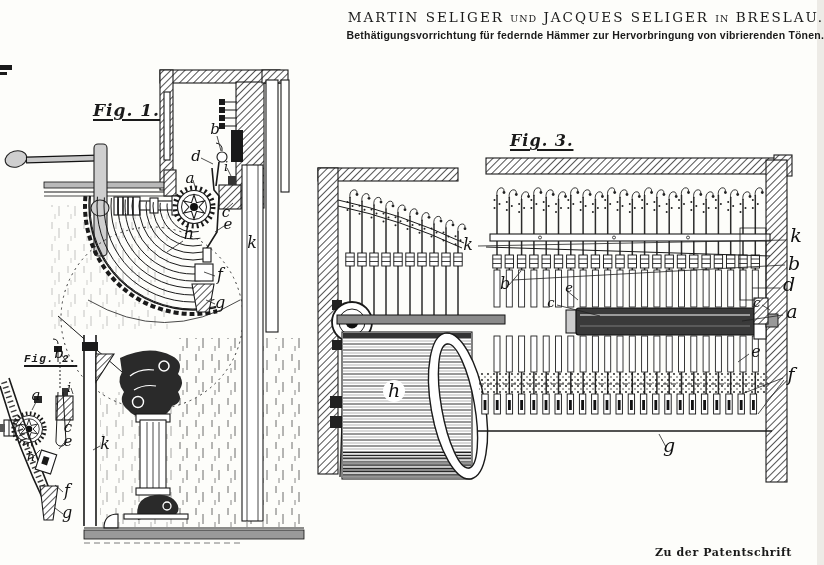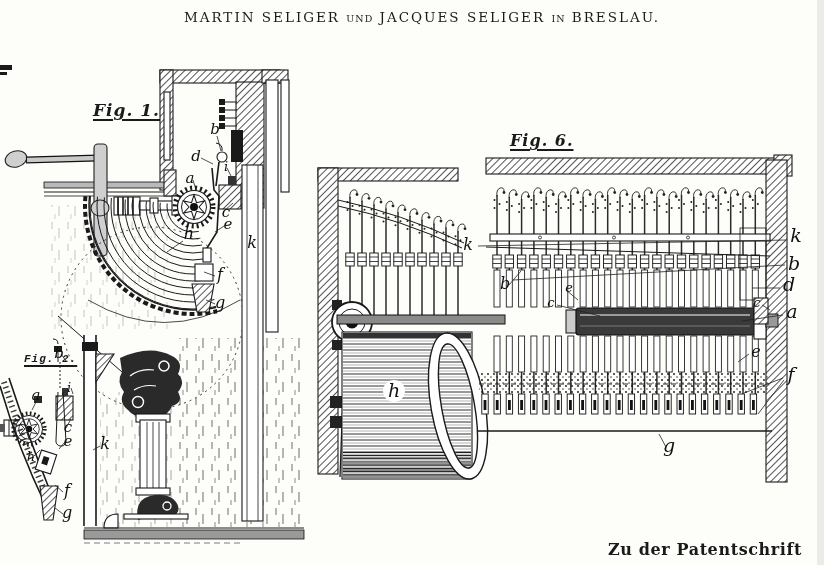--- a/index.html
+++ b/index.html
@@ -1,30 +1,30 @@
 <!DOCTYPE html>
 <html><head>
 <meta charset="utf-8">
 <style>
   html,body{margin:0;padding:0;background:#e8e8e8;}
   .sheet{position:relative;width:824px;height:565px;background:#fdfdfa;overflow:hidden;
          font-family:"DejaVu Serif",serif;color:#1a1a1a;}
   .edge{position:absolute;right:0;top:0;width:7px;height:565px;background:#edebe6;}
-  .hdr{position:absolute;top:9px;left:0;right:0;text-align:center;padding-left:20px;}
+  .hdr{position:absolute;top:9px;left:0;right:0;text-align:right;padding-left:20px;}
   .t1{font-size:13.5px;letter-spacing:2px;white-space:nowrap;}
   .t1 .sm{font-size:9.5px;letter-spacing:1px;}
   .t2{margin-top:4px;font-family:"Liberation Sans",sans-serif;font-weight:bold;
       font-size:10.5px;letter-spacing:.2px;}
   .cap{position:absolute;font-style:italic;font-weight:bold;
        text-decoration:underline;text-decoration-thickness:1.5px;text-underline-offset:3px;
        letter-spacing:1px;white-space:nowrap;}
   .cap1{left:70px;top:100px;font-size:17px;margin-left:23px;}
   .cap2{left:24px;top:353px;font-size:11px;font-family:Liberation Mono, monospace;}
   .cap3{left:510px;top:131px;font-size:16px;}
-  .foot{position:absolute;right:22px;bottom:6px;font-size:16px;font-weight:bold;letter-spacing:.6px;}
+  .foot{position:absolute;right:32px;bottom:6px;font-size:11px;font-weight:bold;letter-spacing:.6px;}
   svg.draw{position:absolute;left:0;top:0;}
   .s08{stroke:#1a1a1a;stroke-width:.8;fill:none}
   .s1{stroke:#1a1a1a;stroke-width:1;fill:none}
   .s15{stroke:#1a1a1a;stroke-width:1.6;fill:none}
   .wf{fill:#fff;stroke:#1a1a1a;stroke-width:1.1}
   .hf{fill:url(#hatch);stroke:#1a1a1a;stroke-width:1.1}
   .bf{fill:#1a1a1a;stroke:none}
   .gf{fill:#cfcfcf;stroke:#222;stroke-width:1.1}
   .ldr{stroke:#222;stroke-width:.8;fill:none}
   .rod{stroke:#2b2b2b;stroke-width:1.5}
@@ -39,25 +39,26 @@
   <div class="edge"></div>
 
   <div class="hdr">
     <div class="t1">
       <span>MARTIN SELIGER</span>
       <span class="sm">UND</span>
       <span>JACQUES SELIGER</span>
       <span class="sm">IN</span>
       <span>BRESLAU.</span>
     </div>
+    <div class="t2">Bethätigungsvorrichtung für federnde Hämmer zur Hervorbringung von vibrierenden Tönen.</div>
   </div>
 
   <div class="cap cap1">Fig. 1.</div>
   <div class="cap cap2">Fig. 2.</div>
-  <div class="cap cap3">Fig. 6.</div>
+  <div class="cap cap3">Fig. 3.</div>
 
   <svg class="draw" width="824" height="565" viewBox="0 0 824 565">
     <defs>
       <pattern id="hatch" width="5" height="5" patternUnits="userSpaceOnUse" patternTransform="rotate(45)">
         <rect width="5" height="5" fill="#fff"></rect>
         <line x1="0" y1="0" x2="0" y2="5" stroke="#1a1a1a" stroke-width="1.5"></line>
       </pattern>
       <pattern id="grain" width="16" height="22" patternUnits="userSpaceOnUse">
         <line x1="4" y1="2" x2="4" y2="9" stroke="#3c3c3c" stroke-width="1"></line>
         <line x1="11" y1="8" x2="11" y2="18" stroke="#3c3c3c" stroke-width="1"></line>

